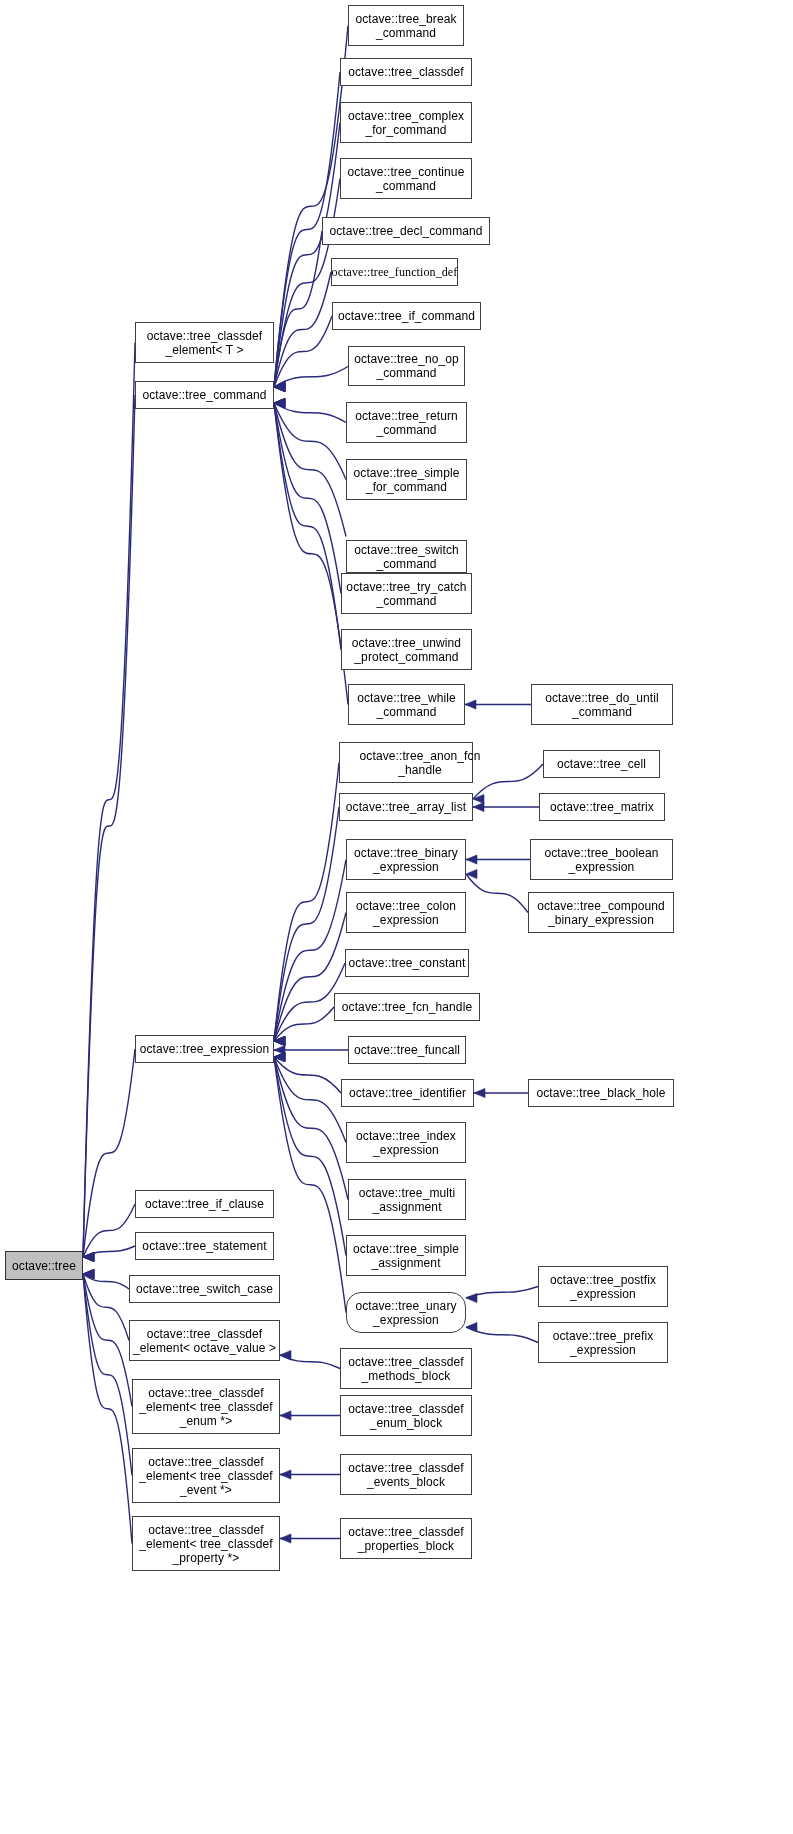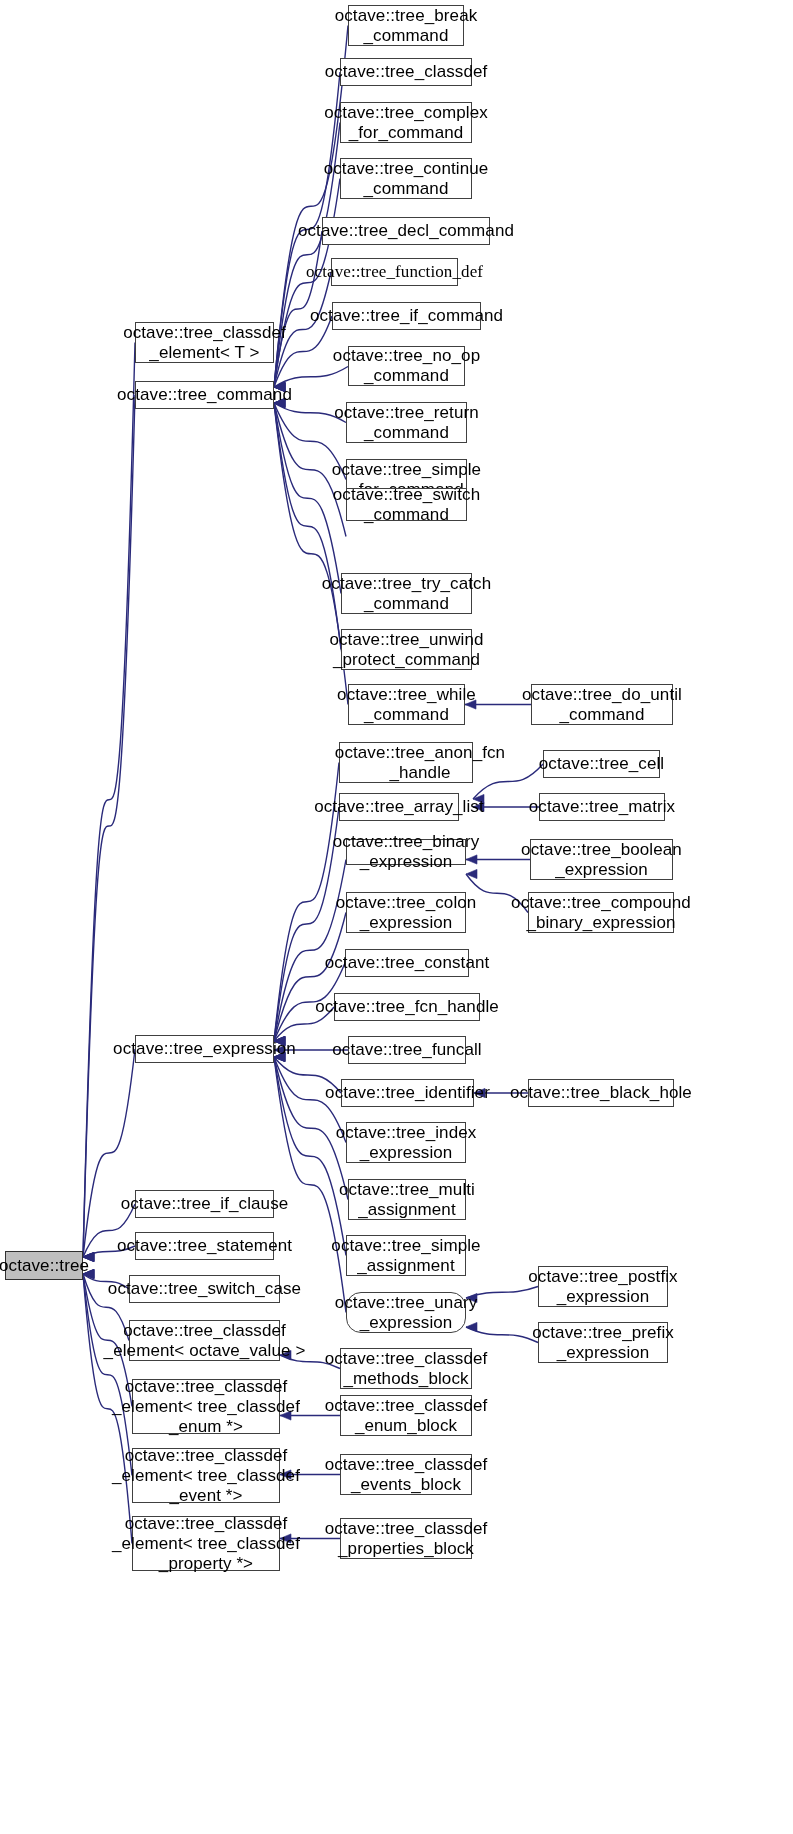--- a/index.html
+++ b/index.html
@@ -23,22 +23,22 @@
     width: 793px;
     height: 1834px;
     pointer-events: none;
   }
   .node {
     position: absolute;
     box-sizing: border-box;
     border: 1px solid #404040;
     background: #ffffff;
     color: #000000;
-    font-size: 17px;
-    line-height: 20px;
+    font-size: 12px;
+    line-height: 14px;
     text-align: center;
     display: flex;
     align-items: center;
     justify-content: center;
     white-space: pre;
     letter-spacing: 0.1px;
     z-index: 2;
   }
   .node.root {
     background: #bfbfbf;
@@ -272,36 +272,36 @@
 _command</div>
       <div class="node" style="left: 322px; top: 217px; width: 168px; height: 28px;">octave::tree_decl_command</div>
       <div class="node" style="left: 331px; top: 258px; width: 127px; height: 28px; font-family: Liberation Serif, serif;">octave::tree_function_def</div>
       <div class="node" style="left: 332px; top: 302px; width: 149px; height: 28px;">octave::tree_if_command</div>
       <div class="node" style="left: 348px; top: 346px; width: 117px; height: 40px;">octave::tree_no_op
 _command</div>
       <div class="node" style="left: 346px; top: 402px; width: 121px; height: 41px;">octave::tree_return
 _command</div>
       <div class="node" style="left: 346px; top: 459px; width: 121px; height: 41px;">octave::tree_simple
 _for_command</div>
-      <div class="node" style="left: 346px; top: 488px; width: 121px; height: 33px;">octave::tree_switch
+      <div class="node" style="left: 346px; top: 540px; width: 121px; height: 33px;">octave::tree_switch
 _command</div>
       <div class="node" style="left: 341px; top: 573px; width: 131px; height: 41px;">octave::tree_try_catch
 _command</div>
       <div class="node" style="left: 341px; top: 629px; width: 131px; height: 41px;">octave::tree_unwind
 _protect_command</div>
       <div class="node" style="left: 348px; top: 684px; width: 117px; height: 41px;">octave::tree_while
 _command</div>
       <div class="node" style="left: 531px; top: 684px; width: 142px; height: 41px;">octave::tree_do_until
 _command</div>
       <div class="node" style="left: 339px; top: 742px; width: 134px; height: 41px; padding-left: 28px;">octave::tree_anon_fcn
 _handle</div>
-      <div class="node" style="left: 339px; top: 793px; width: 120px; height: 28px;">octave::tree_array_list</div>
+      <div class="node" style="left: 339px; top: 793px; width: 134px; height: 28px;">octave::tree_array_list</div>
       <div class="node" style="left: 543px; top: 750px; width: 117px; height: 28px;">octave::tree_cell</div>
       <div class="node" style="left: 539px; top: 793px; width: 126px; height: 28px;">octave::tree_matrix</div>
-      <div class="node" style="left: 346px; top: 839px; width: 120px; height: 26px;">octave::tree_binary
+      <div class="node" style="left: 346px; top: 839px; width: 120px; height: 41px;">octave::tree_binary
 _expression</div>
       <div class="node" style="left: 530px; top: 839px; width: 143px; height: 41px;">octave::tree_boolean
 _expression</div>
       <div class="node" style="left: 528px; top: 892px; width: 146px; height: 41px;">octave::tree_compound
 _binary_expression</div>
       <div class="node" style="left: 346px; top: 892px; width: 120px; height: 41px;">octave::tree_colon
 _expression</div>
       <div class="node" style="left: 345px; top: 949px; width: 124px; height: 28px;">octave::tree_constant</div>
       <div class="node" style="left: 334px; top: 993px; width: 146px; height: 28px;">octave::tree_fcn_handle</div>
       <div class="node" style="left: 348px; top: 1036px; width: 118px; height: 28px;">octave::tree_funcall</div>

